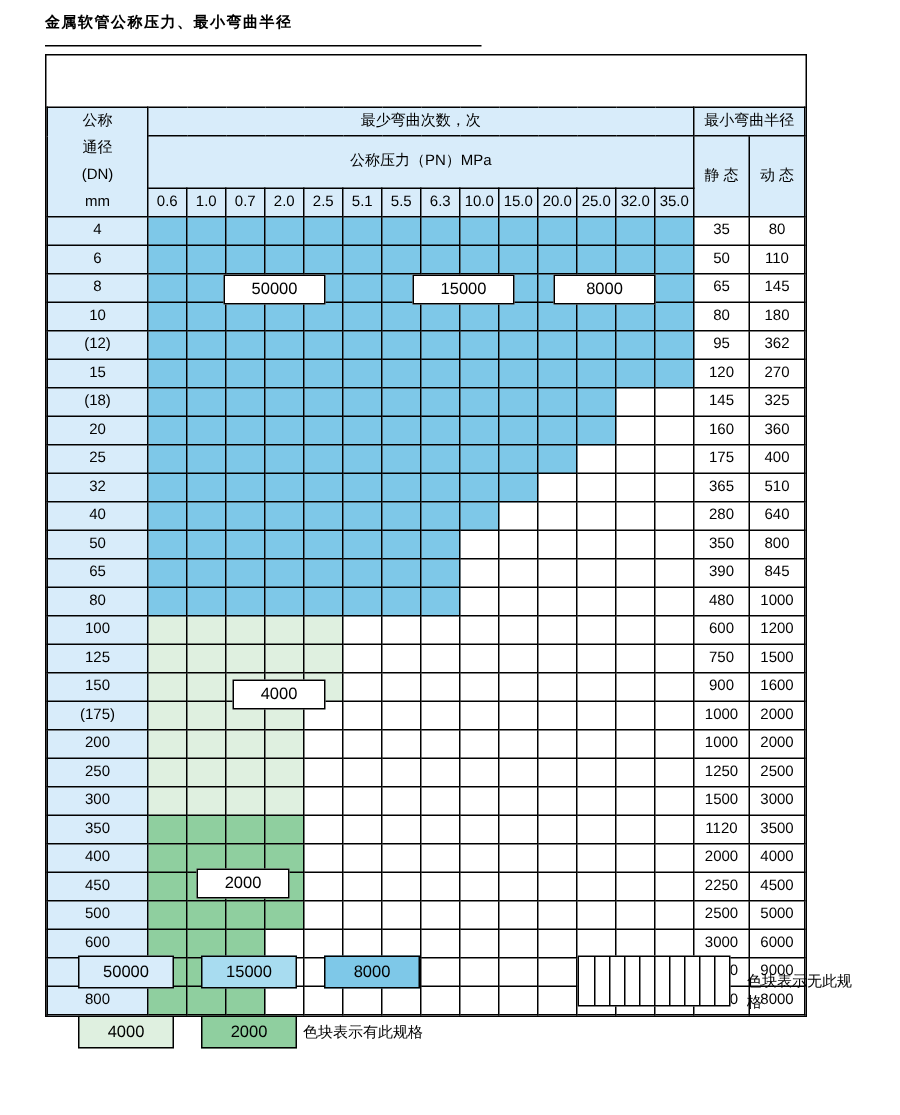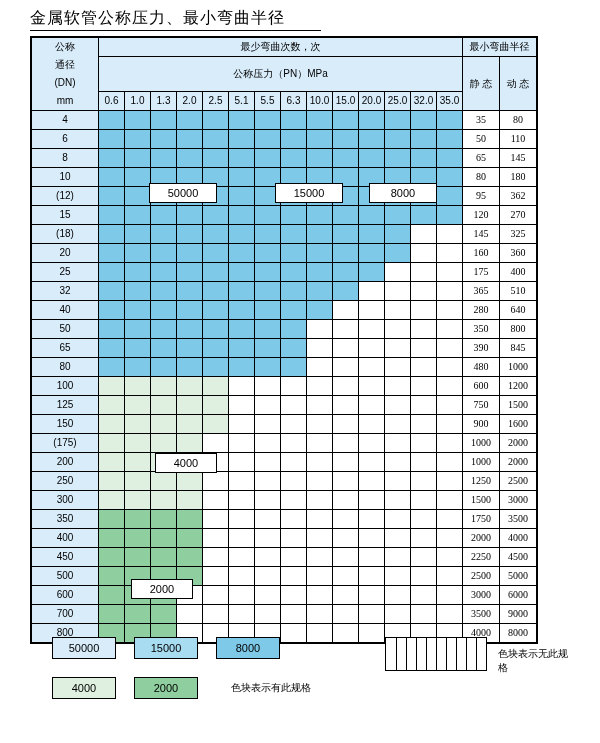--- a/index.html
+++ b/index.html
@@ -7,50 +7,51 @@
     width:600px;height:743px;
     background:#ffffff;
     font-family:"Liberation Sans","DejaVu Sans",sans-serif;
     color:#000;
     position:relative;
     overflow:hidden;
   }
   #title{
     position:absolute;left:30px;top:8px;
     font-family:"Liberation Serif","DejaVu Serif",serif;
-    font-weight:normal;font-size:16px;letter-spacing:1px;text-align:center;
+    font-weight:bold;font-size:10px;letter-spacing:1px;text-align:center;
   }
   #title-underline{
     position:absolute;left:30px;top:30px;width:291px;height:1px;background:#000;
   }
   
   #tablewrap{
     position:absolute;left:30px;top:36px;
     border:1px solid #000;
     background:#fff;
   }
   table.main{
     border-collapse:collapse;
     font-size:10px;
     table-layout:fixed;
+    margin-top:34px;
   }
   table.main td,table.main th{
     border:1px solid #000;
     padding:0;
     text-align:center;
     vertical-align:middle;
     font-weight:normal;
     height:18px;
     line-height:18px;
     background:#fff;
   }
   .hdr{background:#d8ecfa !important;}
   .dn-col{width:66px;}
   .p-col{width:25px;}
-  .r-col{width:36px;font-family:Liberation Serif, serif;}
+  .r-col{width:36px;}
   td.dn{background:#d8ecfa !important;font-size:10px;}
   
   .fill-b{background:#7ec8e8 !important;}
   .fill-g{background:#dff0e0 !important;}
   .fill-g2{background:#8fcf9f !important;}
   .hdr-tall{height:20px;line-height:20px;}
   
   .callout{
     position:absolute;
     border:1px solid #000;
@@ -96,21 +97,21 @@
         <td class="hdr hdr-tall" colspan="2">最小弯曲半径</td>
       </tr>
       <tr>
         <td class="hdr hdr-tall" colspan="14">公称压力（PN）MPa</td>
         <td class="hdr r-col" rowspan="2">静 态</td>
         <td class="hdr r-col" rowspan="2">动 态</td>
       </tr>
       <tr id="press-head-row">
           <td class="hdr p-col">0.6</td>
           <td class="hdr p-col">1.0</td>
-          <td class="hdr p-col">1.3</td>
+          <td class="hdr p-col">0.7</td>
           <td class="hdr p-col">2.0</td>
           <td class="hdr p-col">2.5</td>
           <td class="hdr p-col">5.1</td>
           <td class="hdr p-col">5.5</td>
           <td class="hdr p-col">6.3</td>
           <td class="hdr p-col">10.0</td>
           <td class="hdr p-col">15.0</td>
           <td class="hdr p-col">20.0</td>
           <td class="hdr p-col">25.0</td>
           <td class="hdr p-col">32.0</td>
@@ -526,21 +527,21 @@
           <td class="p-col "></td>
           <td class="p-col "></td>
           <td class="p-col "></td>
           <td class="p-col "></td>
           <td class="p-col "></td>
           <td class="p-col "></td>
           <td class="p-col "></td>
           <td class="p-col "></td>
           <td class="p-col "></td>
           <td class="p-col "></td>
-          <td class="r-col">1750</td>
+          <td class="r-col">1120</td>
           <td class="r-col">3500</td>
         </tr>
         <tr>
           <td class="dn dn-col">400</td>
           <td class="p-col fill-g2"></td>
           <td class="p-col fill-g2"></td>
           <td class="p-col fill-g2"></td>
           <td class="p-col fill-g2"></td>
           <td class="p-col "></td>
           <td class="p-col "></td>
@@ -661,21 +662,21 @@
       <div class="callout" style="left: 100px; top: 542px; width: 60px;">2000</div>
     </div>
 </div>
 
 <div id="legend">
   <div class="lg-box" style="left: 22px; top: 3px; background: rgb(216, 236, 250);"><span>50000</span></div>
   <div class="lg-box" style="left: 104px; top: 3px; background: rgb(168, 220, 240);"><span>15000</span></div>
   <div class="lg-box" style="left: 186px; top: 3px; background: rgb(126, 200, 232);"><span>8000</span></div>
   <div class="lg-box" style="left: 22px; top: 43px; background: rgb(223, 240, 224);"><span>4000</span></div>
   <div class="lg-box" style="left: 104px; top: 43px; background: rgb(143, 207, 159);"><span>2000</span></div>
-  <div class="lg-txt" style="left:201px;top:47px;">色块表示有此规格</div>
+  <div class="lg-txt" style="left:172px;top:47px;">色块表示有此规格</div>
   <div id="legend-nospec">
       <i style="left: 10px;"></i>
       <i style="left: 20px;"></i>
       <i style="left: 30px;"></i>
       <i style="left: 40px;"></i>
       <i style="left: 50px;"></i>
       <i style="left: 60px;"></i>
       <i style="left: 70px;"></i>
       <i style="left: 80px;"></i>
       <i style="left: 90px;"></i>

